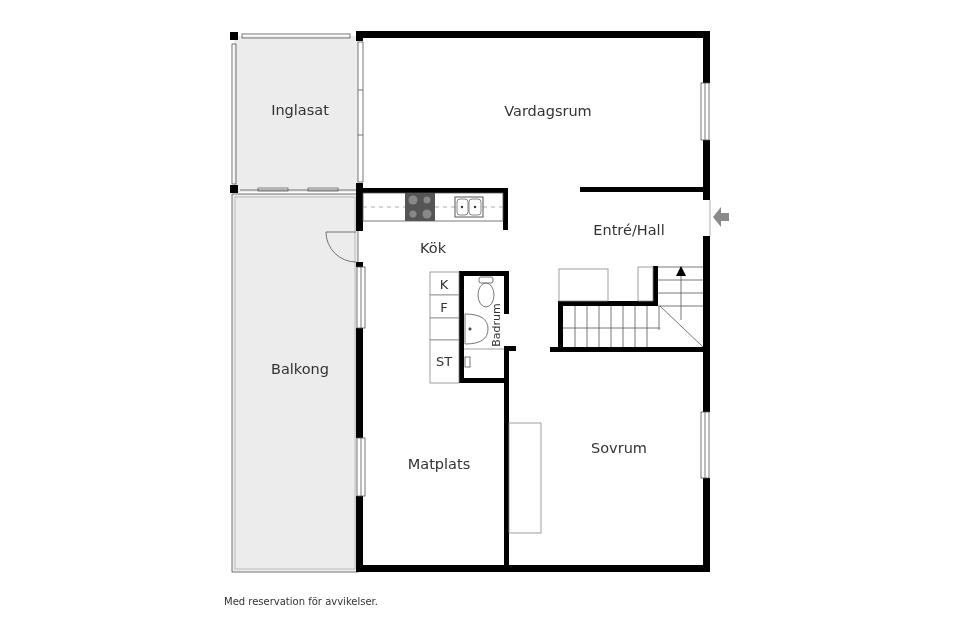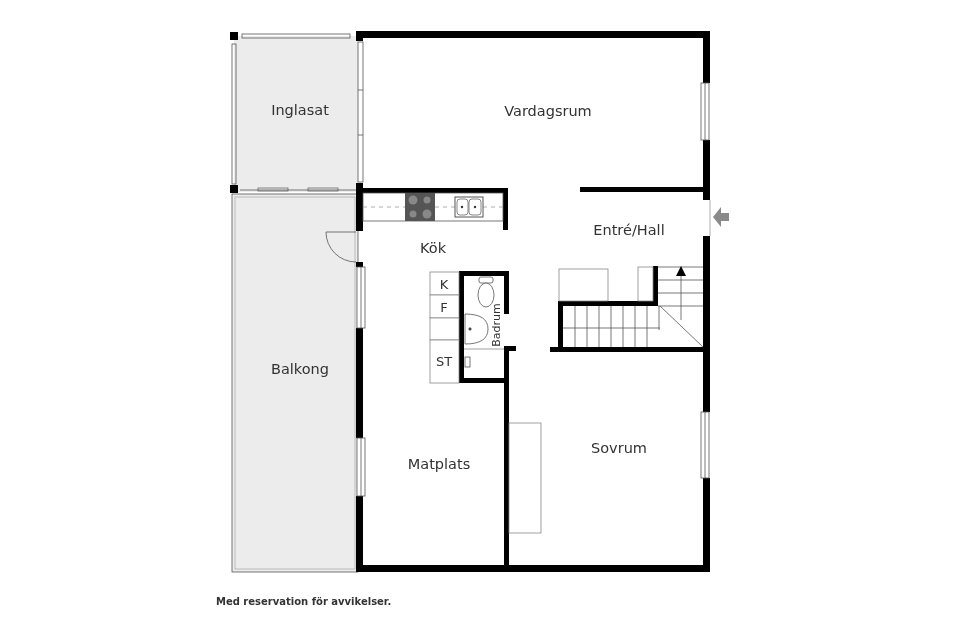--- a/index.html
+++ b/index.html
@@ -1,20 +1,20 @@
 <!DOCTYPE html>
 <html><head>
 <meta charset="utf-8">
 <style>
   html, body { margin:0; padding:0; background:#ffffff; }
   body { width:960px; height:640px; position:relative; overflow:hidden; font-family:"Liberation Sans", sans-serif; }
   #plan { position:absolute; left:0; top:0; width:960px; height:640px; }
   .room-label { font-family:"DejaVu Sans", sans-serif; font-size:14.5px; fill:#333333; }
   .small-label { font-family:"DejaVu Sans", sans-serif; font-size:13px; fill:#333333; }
-  .footer { position:absolute; left:216px; top:596px; font-family:"DejaVu Sans", sans-serif; font-size:10px; color:#333333;font-weight:bold; }
+  .footer { position:absolute; left:224px; top:596px; font-family:"DejaVu Sans", sans-serif; font-size:10px; color:#333333; }
 </style>
 </head>
 <body>
 
 <svg id="plan" viewBox="0 0 960 640" xmlns="http://www.w3.org/2000/svg">
 
   <g>
     <rect x="234" y="36" width="124" height="156" fill="#ececec"></rect>
 
     <rect x="242" y="34" width="108" height="4" fill="none" stroke="#555" stroke-width="0.8"></rect>

